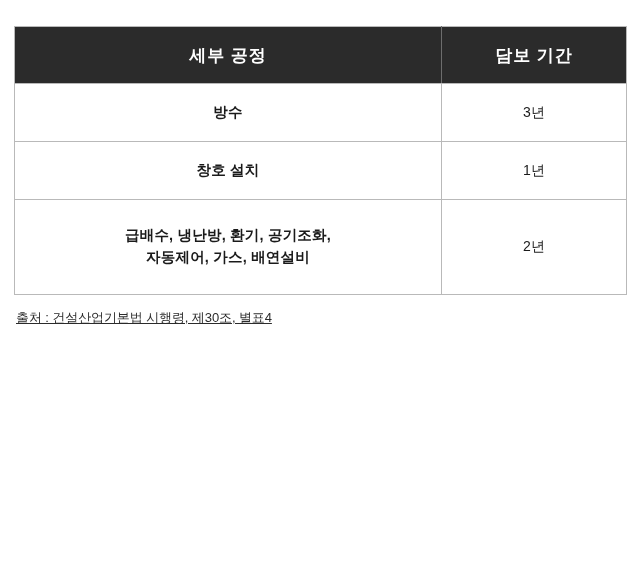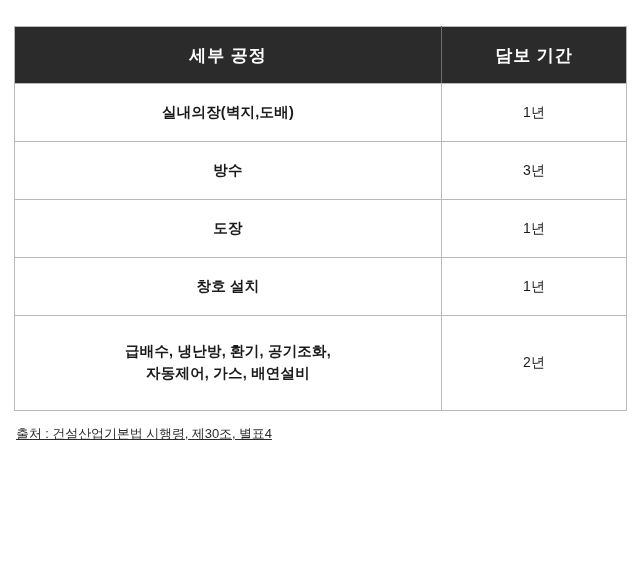--- a/index.html
+++ b/index.html
@@ -78,30 +78,22 @@
 
   <table class="warranty-table">
     <thead>
       <tr>
         <th class="col-process" style="width:424px;">세부 공정</th>
         <th class="col-period" style="width:182px;">담보 기간</th>
       </tr>
     </thead>
     <tbody>
       <tr class="row-normal">
-        <td class="process">실내의장(벽지,도배)</td>
-        <td class="period">1년</td>
-      </tr>
-      <tr class="row-normal">
         <td class="process">방수</td>
         <td class="period">3년</td>
-      </tr>
-      <tr class="row-normal">
-        <td class="process">도장</td>
-        <td class="period">1년</td>
       </tr>
       <tr class="row-normal">
         <td class="process">창호 설치</td>
         <td class="period">1년</td>
       </tr>
       <tr class="row-tall">
         <td class="process">
           <span class="line-1">급배수, 냉난방, 환기, 공기조화,</span>
           <span class="line-2">자동제어, 가스, 배연설비</span>
         </td>

